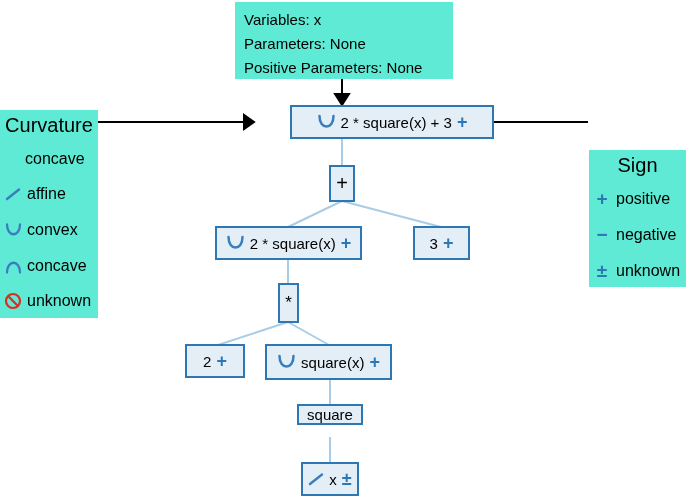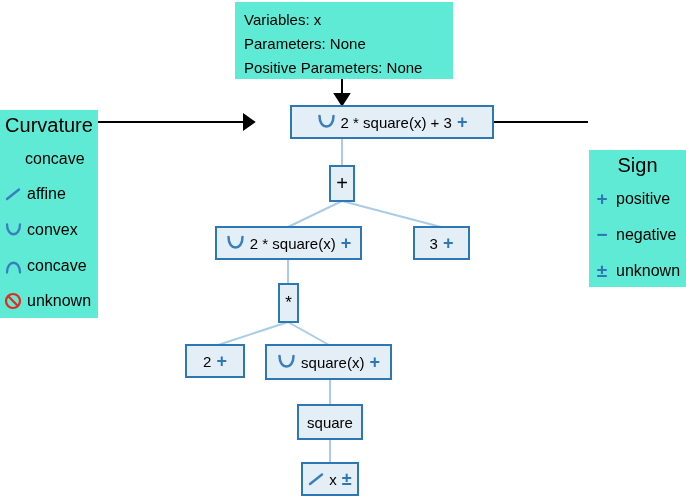--- a/index.html
+++ b/index.html
@@ -189,21 +189,21 @@
   <div class="node" style="left:265px;top:344px;width:127px;height:36px;">
     <span class="nicon">
       <svg width="19" height="17" viewBox="0 0 19 17">
           <path d="M2.5 2 C2.5 16 16.5 16 16.5 2" stroke="#3a7ebd" stroke-width="2.5" stroke-linecap="round" fill="none"></path>
         </svg>
     </span>
     <span class="nlabel">square(x)</span>
     <span class="nsign">+</span>
   </div>
 
-  <div class="node" style="left:297px;top:404px;width:66px;height:36px;">
+  <div class="node" style="left:297px;top:404px;width:66px;height:21px;">
     <span class="nlabel">square</span>
   </div>
 
   <div class="node" style="left:301px;top:462px;width:58px;height:34px;">
     <span class="nicon">
       <svg width="16" height="14" viewBox="0 0 16 14">
           <path d="M2 12 L14 2.5" stroke="#3a7ebd" stroke-width="2.4" stroke-linecap="round" fill="none"></path>
         </svg>
     </span>
     <span class="nlabel">x</span>

